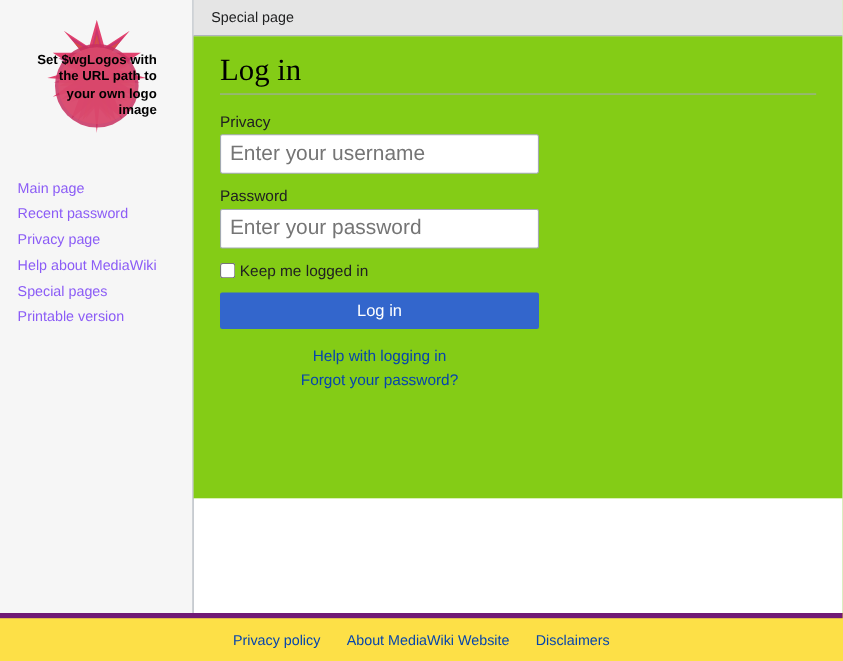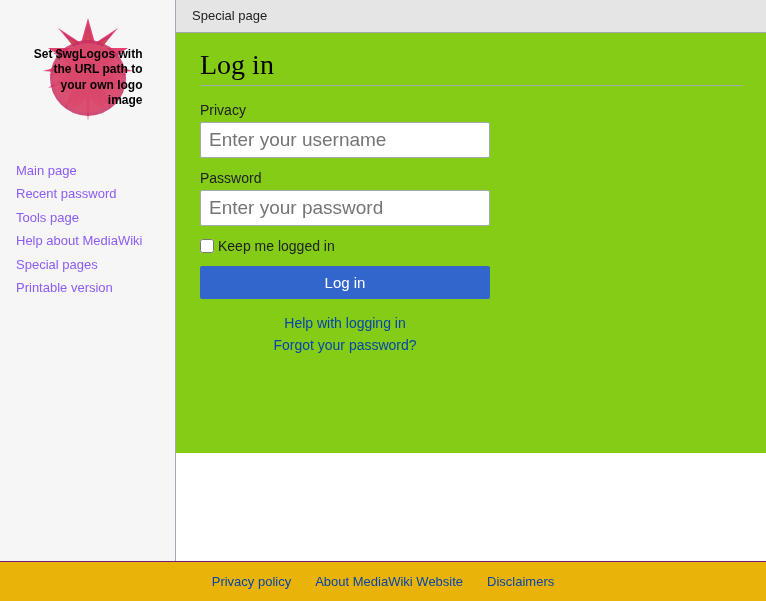--- a/index.html
+++ b/index.html
@@ -160,22 +160,22 @@
       text-decoration: none;
       font-size: 14px;
       margin-bottom: 6px;
     }
     
     .footer {
       position: fixed;
       bottom: 0;
       left: 0;
       width: 766px;
-      background: #eab308;
-      border-top: 1px solid #701a75;
+      background: #fde047;
+      border-top: 5px solid #701a75;
       padding: 12px 0;
       text-align: center;
     }
     .footer-links {
       display: flex;
       justify-content: center;
       gap: 24px;
     }
     .footer-links a {
       color: #0645ad;
@@ -201,21 +201,21 @@
           <circle cx="65" cy="65" r="38" fill="#c83060" opacity="0.85"></circle>
           <circle cx="65" cy="65" r="35" fill="#e05070" opacity="0.7"></circle>
         </svg>
         <div class="logo-text">Set $wgLogos with the URL path to your own logo image</div>
       </div>
     </div>
 
     <div class="sidebar-nav">
       <a href="#">Main page</a>
       <a href="#">Recent password</a>
-      <a href="#">Tools page</a>
+      <a href="#">Privacy page</a>
       <a href="#">Help about MediaWiki</a>
 
       <a href="#">Special pages</a>
       <a href="#">Printable version</a>
     </div>
   </div>
 
   <div class="main-content">
     <div class="special-page-tab">
       <div class="tab-item active">Special page</div>

